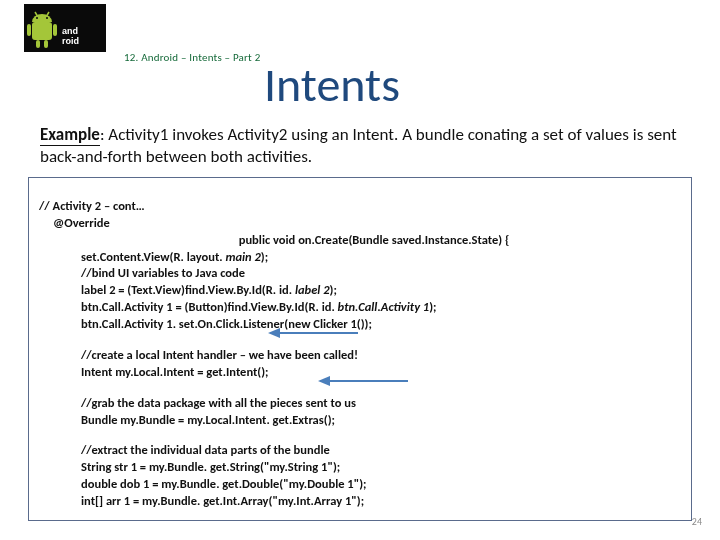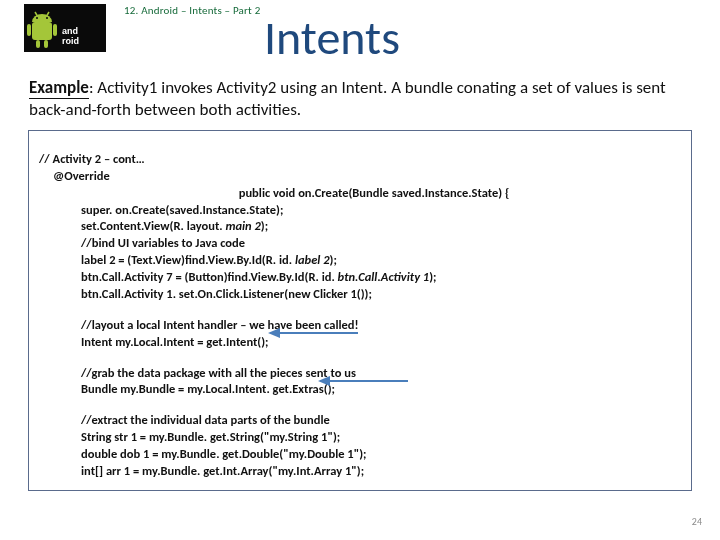--- a/index.html
+++ b/index.html
@@ -1,23 +1,23 @@
 <!DOCTYPE html>
 <html><head>
 <meta charset="utf-8">
 <style>
   * { box-sizing: border-box; margin: 0; padding: 0; }
   html, body { width: 720px; height: 540px; font-family: Calibri, Arial, sans-serif; background: #fff; }
   .slide { position: relative; width: 720px; height: 540px; padding: 0 24px 0 24px; }
   .header-row { display: flex; align-items: flex-start; padding-top: 4px; }
   .logo { width: 82px; height: 48px; margin-right: 18px; flex-shrink: 0; }
   .header-texts { display: flex; flex-direction: column; align-items: flex-start; }
-  .breadcrumb { font-size: 11px; color: #166a3a; letter-spacing: 0.2px; margin-left: 0; }
+  .breadcrumb { font-size: 11px; color: #166a3a; letter-spacing: 0.2px; margin-left: 0; margin-top: 47px; }
   .title { font-size: 48px; color: #1f497d; font-weight: 400; line-height: 1.05; margin-left: 140px; margin-top: -4px; }
-  .example { font-size: 17px; color: #111; margin: 14px 4px 10px 5px; line-height: 1.25; }
+  .example { font-size: 17px; color: #111; margin: 14px 4px 10px 16px; line-height: 1.25; }
   .example .lbl { font-weight: 700; border-bottom: 1px solid #111; }
   .codebox { border: 1px solid #5a6b8c; margin: 0 4px; padding: 20px 10px 10px 10px; font-size: 12.5px; line-height: 1.35; font-weight: 700; color: #111; position: relative; }
   .codebox .i1 { padding-left: 14px; display: block; }
   .codebox .i2 { padding-left: 28px; display: block; text-align: center; }
   .codebox .i3 { padding-left: 42px; display: block; }
   .codebox .em { font-style: italic; margin-top: 48px; }
   .gap { height: 14px; }
   .arrow { position: absolute; height: 10px; }
   .arrow svg { display: block; }
   .pagenum { position: absolute; right: 18px; bottom: 12px; font-size: 10px; color: #8a8a8a; }
@@ -54,28 +54,27 @@
   </div>
 
   <p class="example">
     <span class="lbl">Example</span><span>: Activity1 invokes Activity2 using an Intent. A bundle conating a set of values is sent back-and-forth between both activities.</span>
   </p>
 
   <div class="codebox">
     <span>// Activity 2 – cont…</span><br>
     <span class="i1">@Override</span>
     <span class="i2">public void on.Create(Bundle saved.Instance.State) {</span>
-    <span class="i3">super. on.Create(saved.Instance.State);</span>
     <span class="i3"><span>set.Content.View(R. layout. </span><span class="em">main 2</span><span>);</span></span>
     <span class="i3">//bind UI variables to Java code</span>
     <span class="i3"><span>label 2 = (Text.View)find.View.By.Id(R. id. </span><span class="em">label 2</span><span>);</span></span>
-    <span class="i3"><span>btn.Call.Activity 7 = (Button)find.View.By.Id(R. id. </span><span class="em">btn.Call.Activity 1</span><span>);</span></span>
+    <span class="i3"><span>btn.Call.Activity 1 = (Button)find.View.By.Id(R. id. </span><span class="em">btn.Call.Activity 1</span><span>);</span></span>
     <span class="i3">btn.Call.Activity 1. set.On.Click.Listener(new Clicker 1());</span>
     <div class="gap"></div>
-    <span class="i3">//layout a local Intent handler – we have been called!</span>
+    <span class="i3">//create a local Intent handler – we have been called!</span>
     <span class="i3">Intent my.Local.Intent = get.Intent();</span>
     <div class="gap"></div>
     <span class="i3">//grab the data package with all the pieces sent to us</span>
     <span class="i3">Bundle my.Bundle = my.Local.Intent. get.Extras();</span>
     <div class="gap"></div>
     <span class="i3">//extract the individual data parts of the bundle</span>
     <span class="i3">String str 1 = my.Bundle. get.String("my.String 1");</span>
     <span class="i3">double dob 1 = my.Bundle. get.Double("my.Double 1");</span>
     <span class="i3">int[]  arr 1 = my.Bundle. get.Int.Array("my.Int.Array 1");</span>
   </div>

